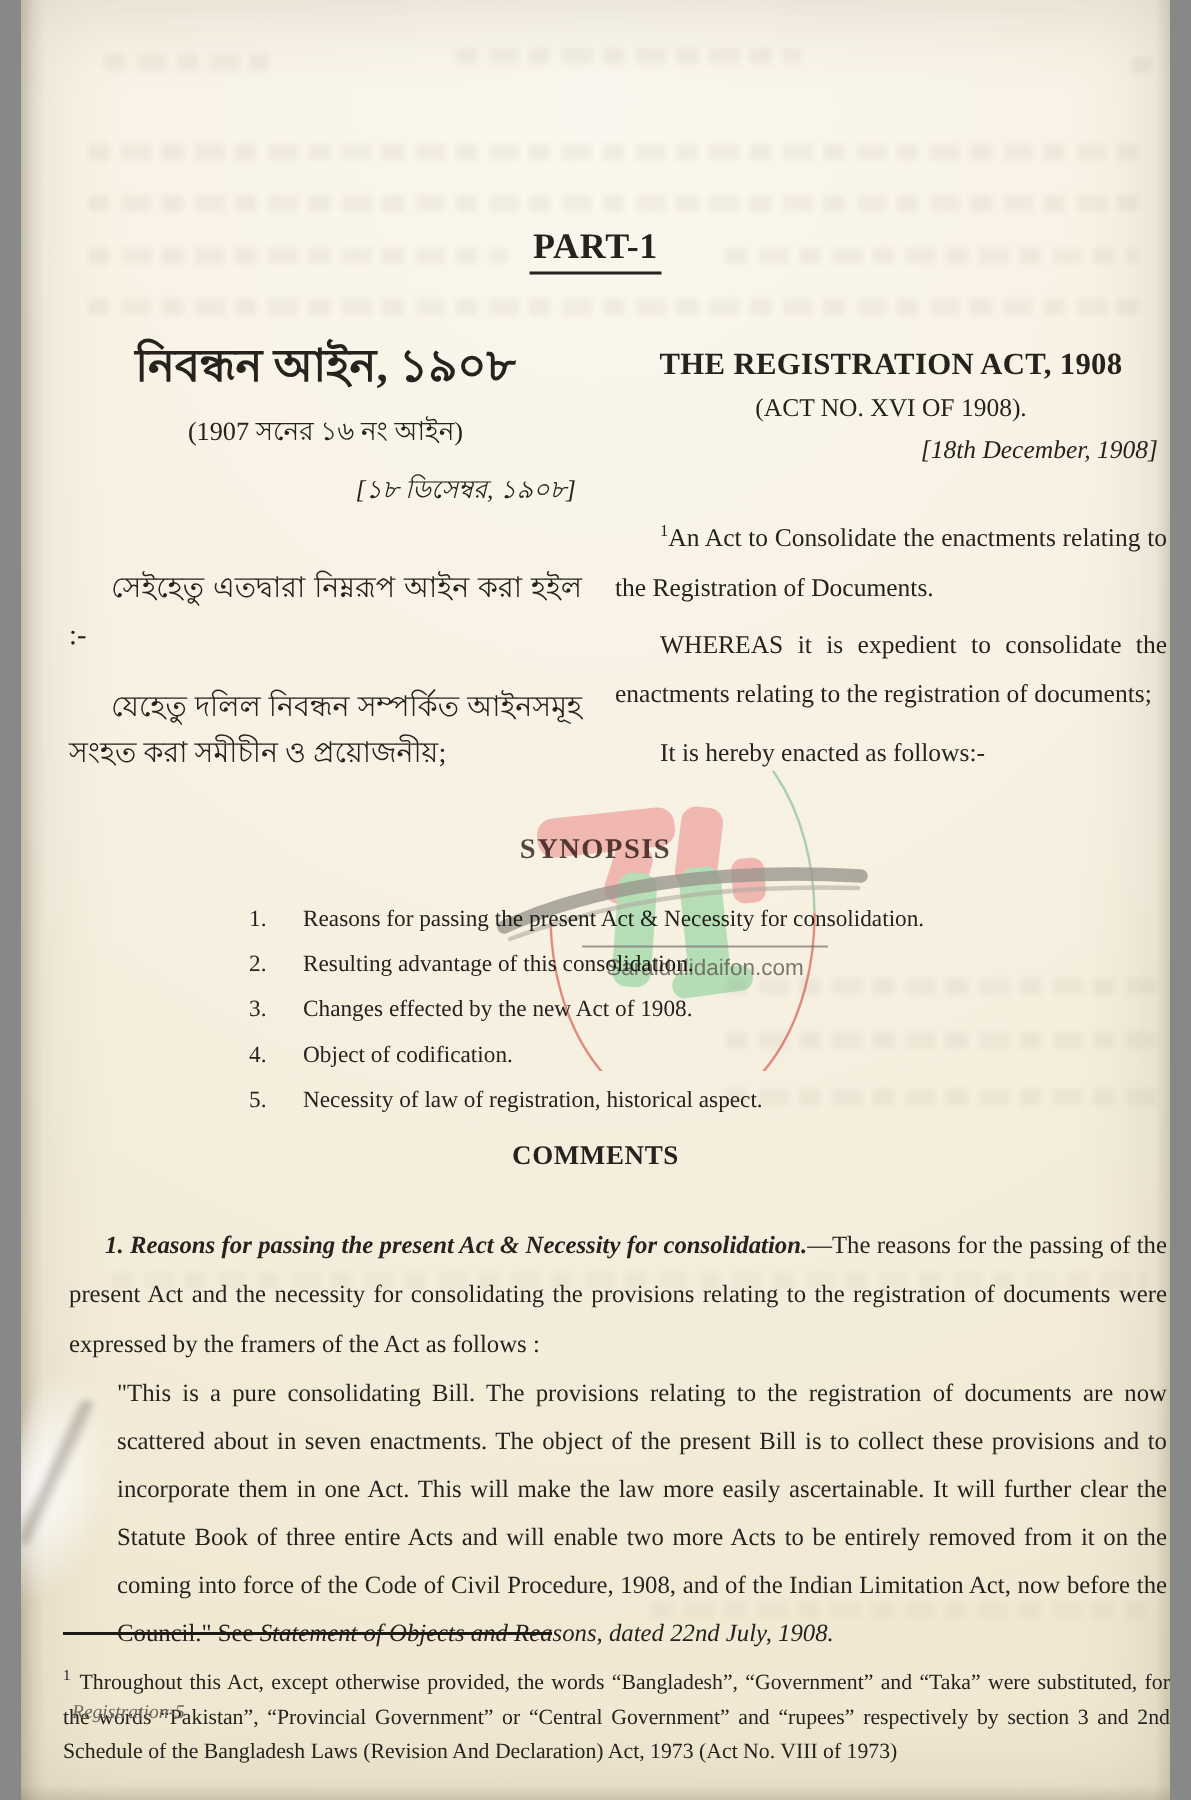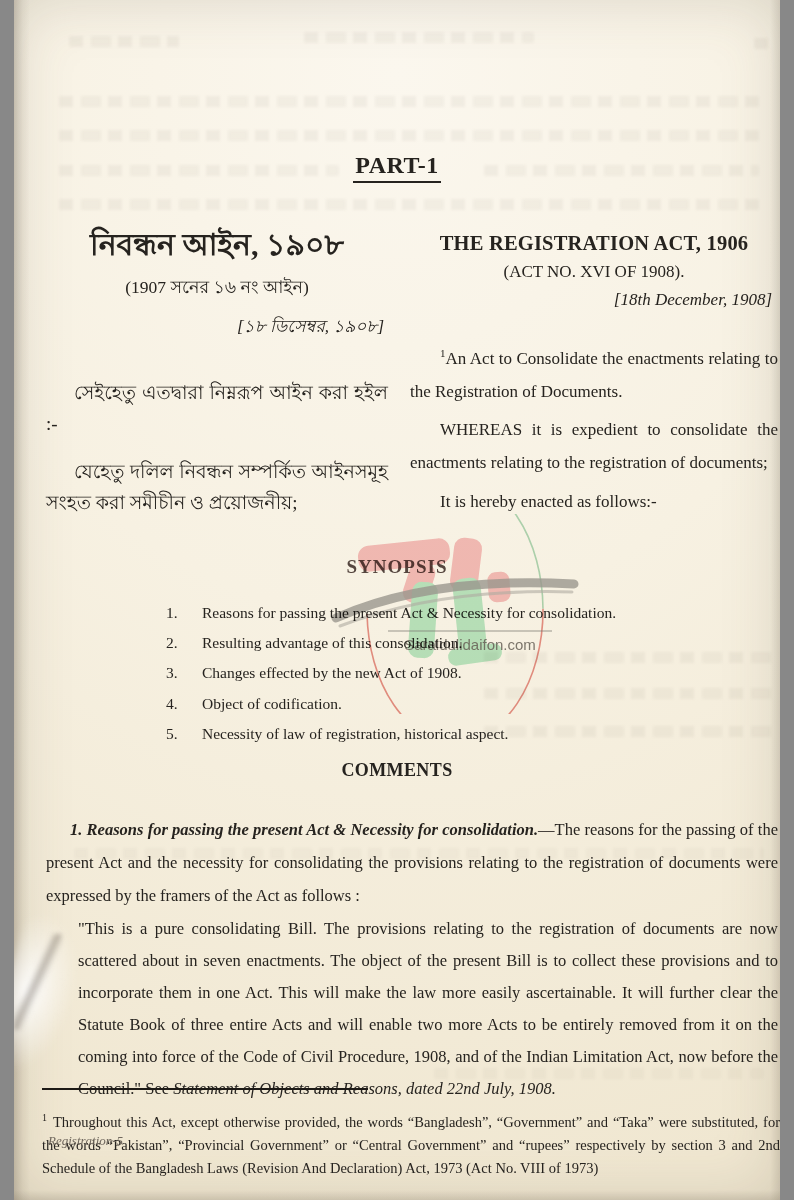--- a/index.html
+++ b/index.html
@@ -111,21 +111,21 @@
     <p class="bn-title">নিবন্ধন আইন, ১৯০৮</p>
     <p class="bn-actno">(1907 সনের ১৬ নং আইন)</p>
     <p class="bn-date">[১৮ ডিসেম্বর, ১৯০৮]</p>
     <div class="bn-block">
       <p class="bn-para bn-para-last">সেইহেতু এতদ্বারা নিম্নরূপ আইন করা হইল :-</p>
       <p class="bn-para">যেহেতু দলিল নিবন্ধন সম্পর্কিত আইনসমূহ সংহত করা সমীচীন ও প্রয়োজনীয়;</p>
     </div>
   </div>
 
   <div class="col-right">
-    <p class="en-title">THE REGISTRATION ACT, 1906</p>
+    <p class="en-title">THE REGISTRATION ACT, 1908</p>
     <p class="en-actno">(ACT NO. XVI OF 1908).</p>
     <p class="en-date">[18th December, 1908]</p>
     <div class="en-block">
       <p class="en-para"><sup>1</sup><span>An Act to Consolidate the enactments relating to the Registration of Documents.</span></p>
       <p class="en-para">WHEREAS it is expedient to consolidate the enactments relating to the registration of documents;</p>
       <p class="en-para">It is hereby enacted as follows:-</p>
     </div>
   </div>
 
   <div class="synopsis-head">SYNOPSIS</div>

